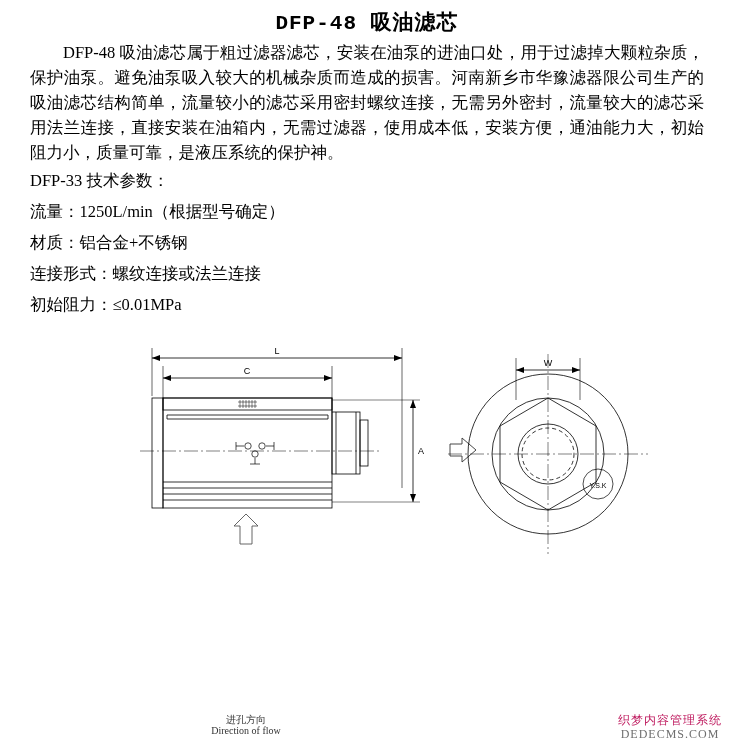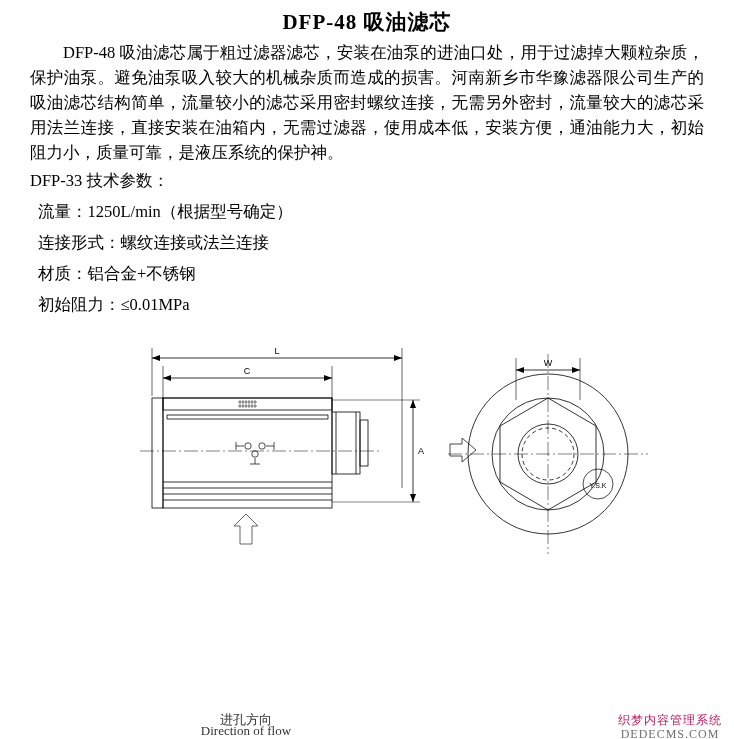--- a/index.html
+++ b/index.html
@@ -19,32 +19,32 @@
     position: relative;
     width: 734px;
     height: 739px;
   }
   .title {
     text-align: center;
     font-size: 21px;
     font-weight: bold;
     letter-spacing: 1px;
     margin: 8px 0 4px 0;
-    font-family: Liberation Serif, serif;
+    font-family: Liberation Mono, monospace;
   }
   .body-text {
     margin: 0 30px 0 30px;
     font-size: 16.5px;
     line-height: 25px;
     text-align: justify;
     text-justify: inter-ideograph;
     text-indent: 2em;
   }
   .spec-line {
-    margin: 0 38px;
+    margin: 0 30px;
     font-size: 16.5px;
     line-height: 31px;
   }
   .spec-head {
     margin: 0 30px;
     font-size: 16.5px;
     line-height: 31px;
   }
   .drawing-wrap {
     position: relative;
@@ -68,41 +68,41 @@
     font-size: 12px;
     color: #6f6f6f;
     letter-spacing: 1px;
   }
   .flow-label {
     position: absolute;
     left: 186px;
     top: 706px;
     width: 120px;
     text-align: center;
-    font-size: 13px;
+    font-size: 10px;
     line-height: 11px;
     color: #333;
   }
   svg text {
     font-family: "Liberation Sans", sans-serif;
   }
 </style>
 </head>
 <body>
 
 <div class="page">
 
   <h1 class="title">DFP-48 吸油滤芯</h1>
 
   <p class="body-text">DFP-48 吸油滤芯属于粗过滤器滤芯，安装在油泵的进油口处，用于过滤掉大颗粒杂质，保护油泵。避免油泵吸入较大的机械杂质而造成的损害。河南新乡市华豫滤器限公司生产的吸油滤芯结构简单，流量较小的滤芯采用密封螺纹连接，无需另外密封，流量较大的滤芯采用法兰连接，直接安装在油箱内，无需过滤器，使用成本低，安装方便，通油能力大，初始阻力小，质量可靠，是液压系统的保护神。</p>
 
   <div class="spec-head">DFP-33 技术参数：</div>
   <div class="spec-line">流量：1250L/min（根据型号确定）</div>
+  <div class="spec-line">材质：铝合金+不锈钢</div>
   <div class="spec-line">连接形式：螺纹连接或法兰连接</div>
-  <div class="spec-line">材质：铝合金+不锈钢</div>
   <div class="spec-line">初始阻力：≤0.01MPa</div>
 
   <div class="drawing-wrap">
     <svg width="734" height="250" viewBox="0 0 734 250">
       <g stroke="#000" fill="none" stroke-width="0.8">
 
         <line x1="152" y1="12" x2="152" y2="60" stroke-width="0.6"></line>
         <line x1="402" y1="12" x2="402" y2="152" stroke-width="0.6"></line>
         <line x1="152" y1="22" x2="402" y2="22"></line>
         <path d="M152 22 L160 19 L160 25 Z" fill="#000" stroke="none"></path>

